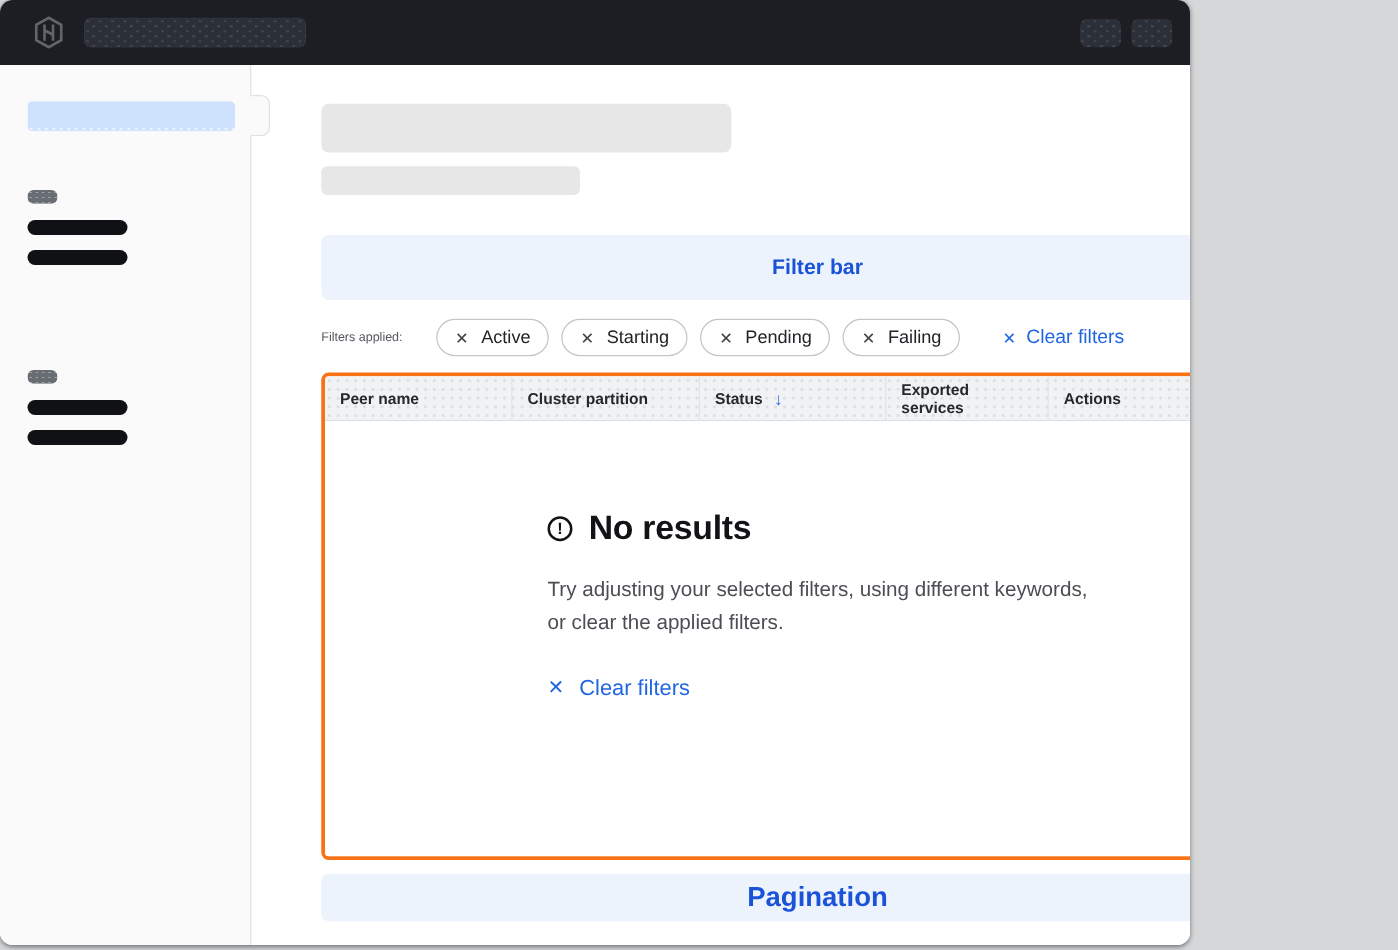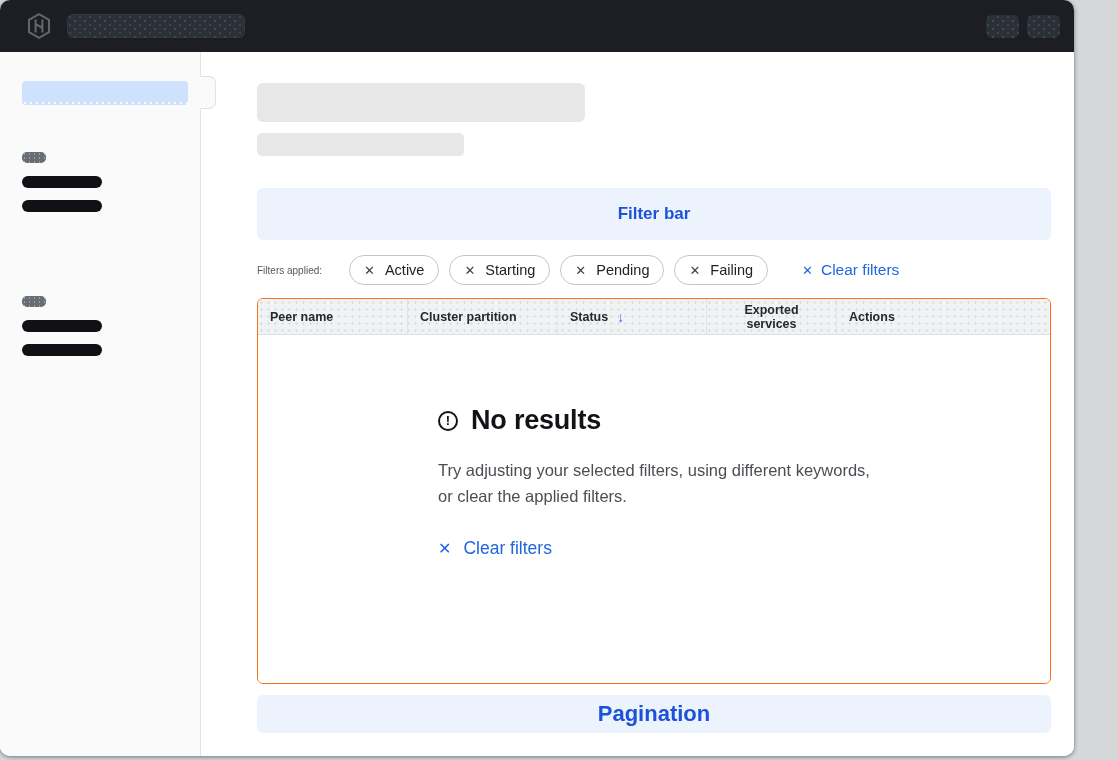--- a/index.html
+++ b/index.html
@@ -5,21 +5,21 @@
   * { box-sizing: border-box; margin: 0; padding: 0; }
   html, body { width: 1118px; height: 760px; }
   body {
     font-family: "Liberation Sans", sans-serif;
     background: #d6d7d9;
     position: relative;
     overflow: hidden;
   }
   .window {
     position: absolute;
-    left: 0; top: 0; width: 1074px; height: 756px;
+    left: 0; top: 0; width: 952px; height: 756px;
     background: #ffffff;
     border-radius: 10px;
     overflow: hidden;
     box-shadow: 0 1px 4px rgba(30,32,38,0.55);
     display: flex;
     flex-direction: column;
   }
 
   
   .topbar {
@@ -130,21 +130,21 @@
     color: #2166e1;
     font-size: 15.5px;
     cursor: pointer;
     text-decoration: none;
   }
   .clear-link .x { font-size: 13px; margin-right: 8px; line-height: 1; }
 
   
   .table {
     margin-top: 13px;
-    border: 1px solid #f97316;
+    border: 3px solid #f97316;
     border-radius: 6px;
     overflow: hidden;
   }
   .thead {
     display: flex;
     height: 36px;
     background-color: #f1f2f4;
     background-image: radial-gradient(rgba(70,74,80,0.13) 1px, transparent 1.2px);
     background-size: 7px 7px;
     border-bottom: 1px solid #dde0e2;
@@ -156,21 +156,21 @@
     font-weight: bold;
     color: #26282c;
     border-left: 1px solid #e1e3e5;
     cursor: pointer;
   }
   .th:first-child { border-left: none; }
   .th.c1 { flex: 0 0 149px; }
   .th.c2 { flex: 0 0 150px; }
   .th.c3 { flex: 0 0 149px; text-align: right; }
   .th.c4 { flex: 0 0 127px; }
-  .th.c5 { flex: 0 0 130px; text-align: center; }
+  .th.c5 { flex: 0 0 130px; }
   .th.c6 { flex: 1; }
   .sort-arrow { color: #3570e9; font-size: 14px; margin-left: 9px; font-weight: bold; }
 
   .tbody { height: 348px; background: #ffffff; }
   .empty { width: 432px; margin: 0 auto; padding-top: 70px; }
   .empty-head { display: flex; align-items: center; }
   .alert-icon {
     width: 20px; height: 20px;
     border: 2px solid #121316;
     border-radius: 50%;

